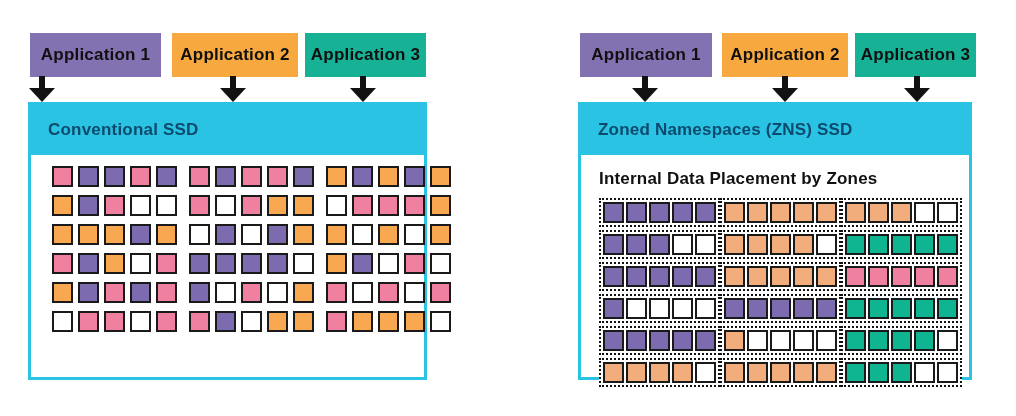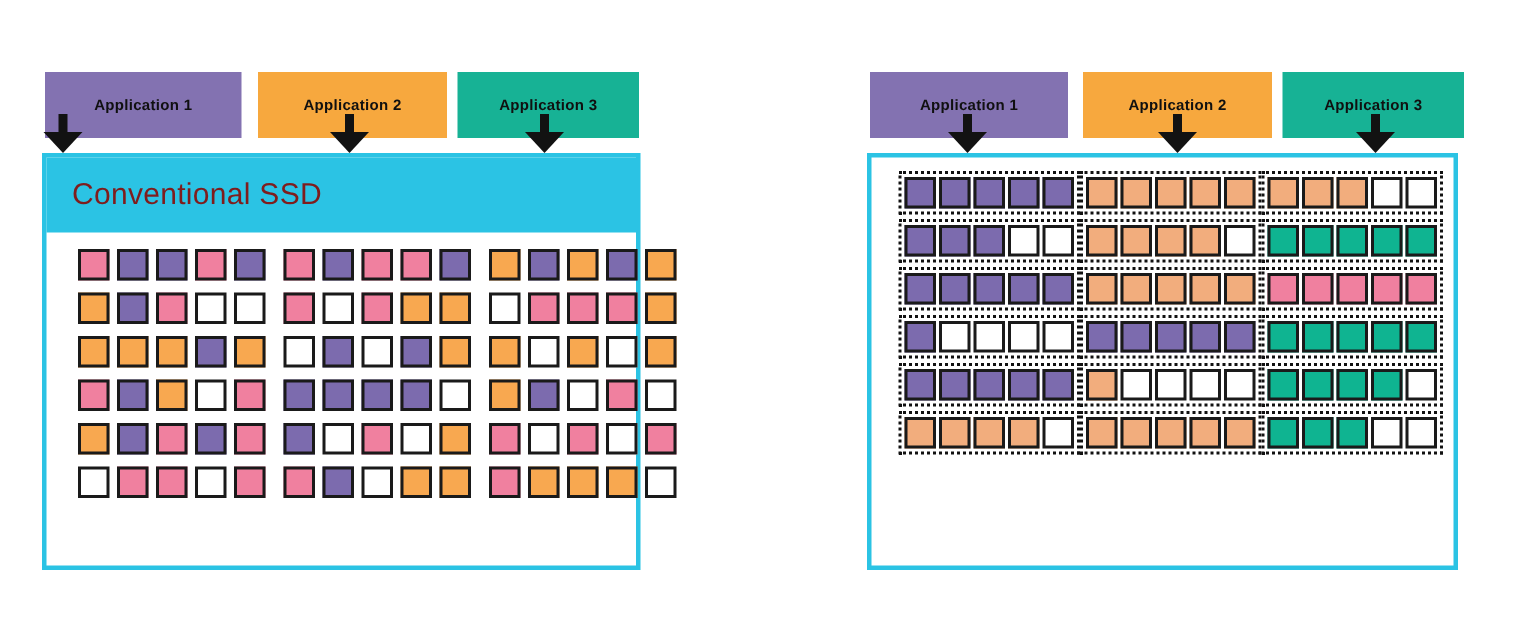--- a/index.html
+++ b/index.html
@@ -3,37 +3,36 @@
 <meta charset="utf-8">
 <style>
   html,body{margin:0;padding:0;}
   body{
     width:1016px;height:416px;background:#ffffff;position:relative;
     font-family:"Liberation Sans", sans-serif;overflow:hidden;
   }
   .panel{position:absolute;top:0;height:416px;}
   .app{
     position:absolute;top:33px;height:44px;display:flex;align-items:center;
-    justify-content:center;font-weight:bold;font-size:10px;color:#101010;
+    justify-content:center;font-weight:bold;font-size:17px;color:#101010;
     letter-spacing:.2px;
-    margin-top:15px;
   }
   .arrow{position:absolute;top:76px;width:26px;height:26px;}
   .arrow .stem{position:absolute;left:10px;top:0;width:6px;height:13px;background:#121212;}
   .arrow .head{
     position:absolute;top:12px;left:0;width:0;height:0;
     border-left:13px solid transparent;border-right:13px solid transparent;
     border-top:14px solid #121212;
   }
   .ssd{
     position:absolute;top:102px;left:0;width:100%;height:278px;
     border:3px solid #2BC3E4;box-sizing:border-box;background:#ffffff;
   }
   .ssd-header{
-    height:50px;background:#2BC3E4;color:#7f1d1d;font-weight:normal;font-size:20px;
+    height:50px;background:#2BC3E4;color:#0c4a6e;font-weight:bold;font-size:17px;
     display:flex;align-items:center;padding-left:17px;box-sizing:border-box;
     letter-spacing:.2px;
   }
   .body-title{margin:14px 0 0 18px;font-weight:bold;font-size:17px;color:#111111;letter-spacing:.2px;}
   .grid{margin:11px 0 0 21px;}
   .grid-row{display:flex;gap:5px;margin-bottom:8px;}
   .grid-row:last-child{margin-top:2px;}
   .cell{width:21px;height:21px;border:2px solid #1A1A1A;box-sizing:border-box;flex:0 0 auto;}
   .gspace{width:2px;flex:0 0 auto;}
   .zgrid{margin:9px 0 0 18px;}
@@ -211,21 +210,23 @@
   <div class="arrow" style="left:194px;">
       <div class="stem"></div>
       <div class="head"></div>
     </div>
   <div class="arrow" style="left:326px;">
       <div class="stem"></div>
       <div class="head"></div>
     </div>
 
   <div class="ssd">
+    <div class="ssd-header">Zoned Namespaces (ZNS) SSD</div>
     <div class="ssd-body">
+      <div class="body-title">Internal Data Placement by Zones</div>
       <div class="zgrid">
           <div class="zone-row">
             <div class="zone">
               <div class="cell" style="background: rgb(124, 107, 174);"></div>
               <div class="cell" style="background: rgb(124, 107, 174);"></div>
               <div class="cell" style="background: rgb(124, 107, 174);"></div>
               <div class="cell" style="background: rgb(124, 107, 174);"></div>
               <div class="cell" style="background: rgb(124, 107, 174);"></div>
             </div>
             <div class="zone">

